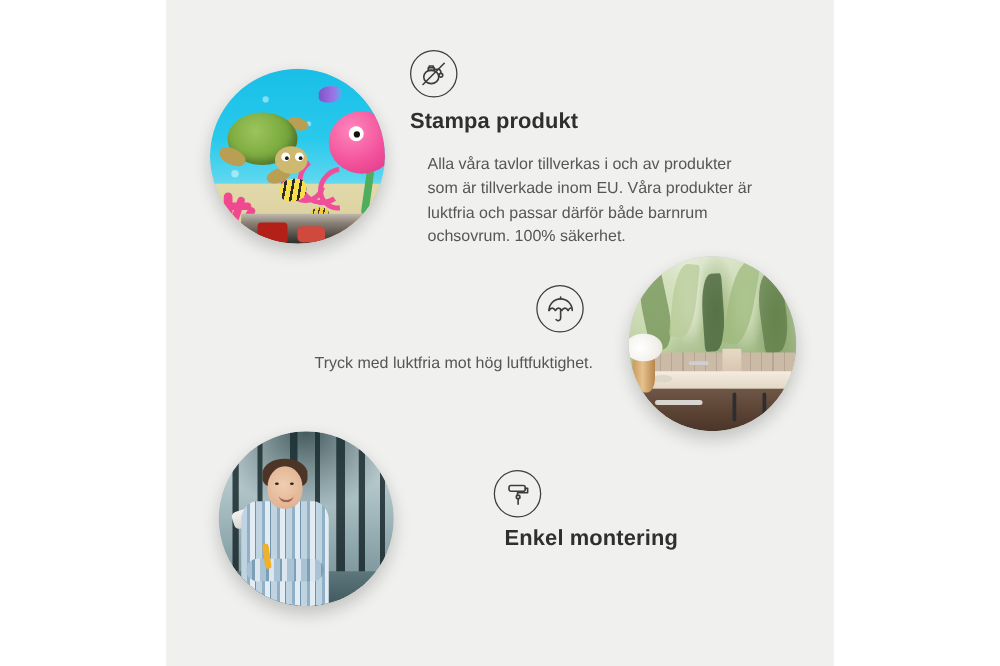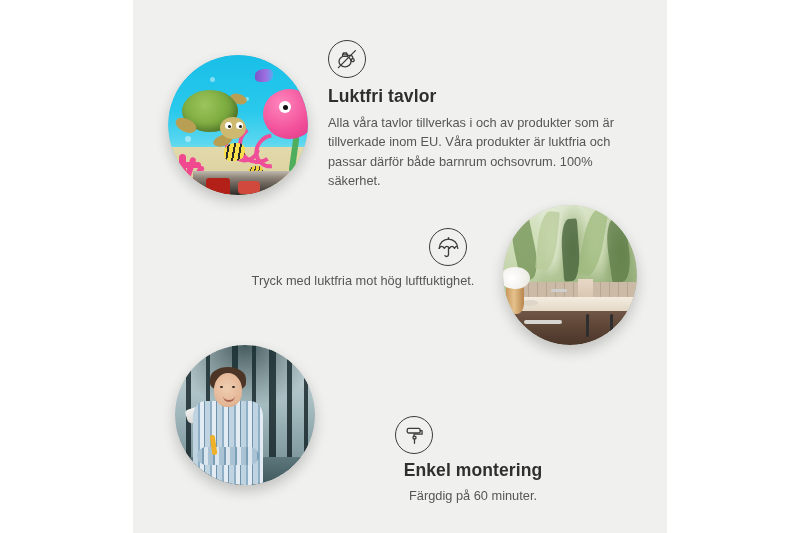--- a/index.html
+++ b/index.html
@@ -285,35 +285,35 @@
     font-weight: bold;
     color: #2f2f2f;
     letter-spacing: .1px;
     margin: 0;
     line-height: 1.2;
   }
   .feat-body {
     font-size: 12.8px;
     color: #565656;
     line-height: 1.52;
-    margin: 0;
+    margin: 14px;
   }
 
   
   #feature-odourless { left: 195px; top: 40px; width: 296px; text-align: left; }
   #feature-odourless .icon-circle { margin-bottom: 8px; }
   #feature-odourless .feat-title { margin-bottom: 6px; }
 
   
   #feature-waterproof { left: 65px; top: 228px; width: 330px; text-align: center; }
   #feature-waterproof .icon-wrap { display:flex; justify-content:center; margin-left:170px; margin-bottom:5px; }
   #feature-waterproof .feat-title { margin-bottom: 5px; }
 
   
-  #feature-easy { left: 190px; top: 416px; width: 300px; text-align: center; }
+  #feature-easy { left: 190px; top: 376px; width: 300px; text-align: center; }
   #feature-easy .icon-wrap { display:flex; justify-content:center; margin-right:118px; margin-bottom:6px; }
   #feature-easy .feat-title { margin-bottom: 5px; }
 </style>
 </head>
 <body>
 
 <div id="panel">
 
   <div class="photo" id="photo-sea">
     <div class="inner">
@@ -405,21 +405,21 @@
     <div class="icon-circle">
       <svg width="26" height="26" viewBox="0 0 26 26" fill="none" stroke="#3c3c3c" stroke-width="1.3" stroke-linecap="round" stroke-linejoin="round">
         <ellipse cx="11" cy="15.5" rx="6" ry="5.4"></ellipse>
         <path d="M8.6 10.4 h4.8 v-2.2 h-4.8 z"></path>
         <path d="M13.4 9.4 h3.1 a2.2 2.2 0 0 1 2.2 2.2 v1.1"></path>
         <path d="M18.7 12.7 a1.5 1.5 0 1 0 0 3 a1.5 1.5 0 0 0 0 -3"></path>
         <path d="M9.4 8.2 v-1.4 h3.2 v1.4"></path>
         <path d="M4.4 21.6 L21.4 4.6"></path>
       </svg>
     </div>
-    <h3 class="feat-title">Luktfri tavlor</h3>
+    <h3 class="feat-title">Stampa produkt</h3>
     <p class="feat-body">Alla våra tavlor tillverkas i och av produkter som är tillverkade inom EU. Våra produkter är luktfria och passar därför både barnrum ochsovrum. 100% säkerhet.</p>
   </div>
 
   <div class="feature" id="feature-waterproof">
     <div class="icon-wrap">
       <div class="icon-circle">
         <svg width="25" height="25" viewBox="0 0 25 25" fill="none" stroke="#3c3c3c" stroke-width="1.3" stroke-linecap="round" stroke-linejoin="round">
           <path d="M3.2 13.4 a9.3 9.3 0 0 1 18.6 0"></path>
           <path d="M3.2 13.4 c1.5 -2.6 3.6 -2.6 5.1 0 c1.5 -2.6 3.6 -2.6 5.1 0 c1.5 -2.6 3.6 -2.6 5.1 0 c0.8 -1.4 1.8 -2.1 2.3 -1.9"></path>
           <path d="M12.5 13.4 v6.2 a2 2 0 0 1 -3.6 1.1"></path>
@@ -435,16 +435,15 @@
       <div class="icon-circle">
         <svg width="25" height="25" viewBox="0 0 25 25" fill="none" stroke="#3c3c3c" stroke-width="1.3" stroke-linecap="round" stroke-linejoin="round">
           <rect x="5.2" y="5.4" width="13" height="4.6" rx="1.6"></rect>
           <path d="M18.2 7.7 h1.9 v3.5 h-8.1 v2.1"></path>
           <rect x="11.1" y="13.3" width="2.8" height="2.6" rx="0.7"></rect>
           <path d="M12.5 15.9 v4.4"></path>
         </svg>
       </div>
     </div>
     <h3 class="feat-title">Enkel montering</h3>
-    <p class="feat-body">Färgdig på 60 minuter.</p>
   </div>
 
 </div>
 
 </body></html>

